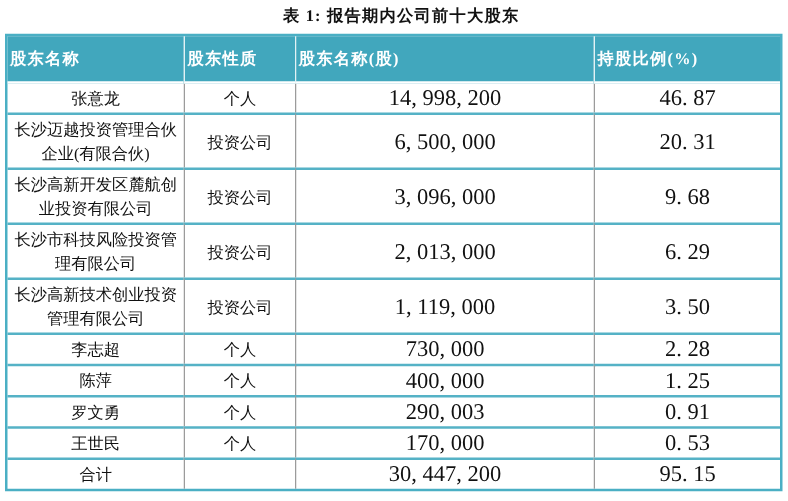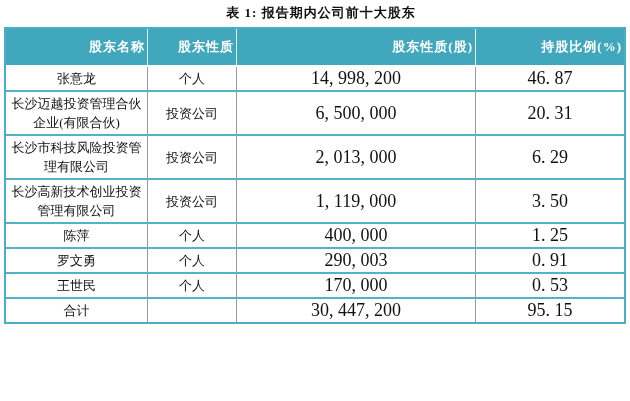--- a/index.html
+++ b/index.html
@@ -25,21 +25,21 @@
     table-layout:fixed;border:2px solid var(--outer_border);
   }
   col.c-name{width:141px;}
   col.c-nature{width:89px;}
   col.c-shares{width:239px;}
   col.c-pct{width:149px;}
   th{
     background:var(--header_bg);color:var(--header_text);
     font-size:13px;font-weight:bold;height:34px;
     border-bottom:2px solid #ffffff;letter-spacing:1px;
-    padding:1px 2px;text-align:right;
+    padding:1px 2px;text-align:left;
   }
   th + th{border-left:1px solid rgba(255,255,255,0.85);}
   td{
     text-align:center;font-size:13px;line-height:19px;
     padding:2px 3px;border-top:2px solid var(--row_line);
     vertical-align:middle;word-break:break-all;
   }
   td + td{border-left:1px solid var(--grid-gray,#9b9b9b);}
   td + td{border-left:1px solid var(--grid_gray);}
   tbody tr:first-child td{border-top:none;}
@@ -54,48 +54,60 @@
   <colgroup>
     <col class="c-name">
       <col class="c-nature">
       <col class="c-shares">
       <col class="c-pct">
   </colgroup>
   <thead>
     <tr>
       <th>股东名称</th>
       <th>股东性质</th>
-      <th>股东性质(股)</th>
+      <th>股东名称(股)</th>
       <th>持股比例(%)</th>
     </tr>
   </thead>
   <tbody>
     <tr>
       <td>张意龙</td>
       <td>个人</td>
       <td class="num">14, 998, 200</td>
       <td class="num">46. 87</td>
     </tr>
     <tr>
       <td>长沙迈越投资管理合伙企业(有限合伙)</td>
       <td>投资公司</td>
       <td class="num">6, 500, 000</td>
       <td class="num">20. 31</td>
     </tr>
     <tr>
+      <td>长沙高新开发区麓航创业投资有限公司</td>
+      <td>投资公司</td>
+      <td class="num">3, 096, 000</td>
+      <td class="num">9. 68</td>
+    </tr>
+    <tr>
       <td>长沙市科技风险投资管理有限公司</td>
       <td>投资公司</td>
       <td class="num">2, 013, 000</td>
       <td class="num">6. 29</td>
     </tr>
     <tr>
       <td>长沙高新技术创业投资管理有限公司</td>
       <td>投资公司</td>
       <td class="num">1, 119, 000</td>
       <td class="num">3. 50</td>
+    </tr>
+    <tr>
+      <td>李志超</td>
+      <td>个人</td>
+      <td class="num">730, 000</td>
+      <td class="num">2. 28</td>
     </tr>
     <tr>
       <td>陈萍</td>
       <td>个人</td>
       <td class="num">400, 000</td>
       <td class="num">1. 25</td>
     </tr>
     <tr>
       <td>罗文勇</td>
       <td>个人</td>

